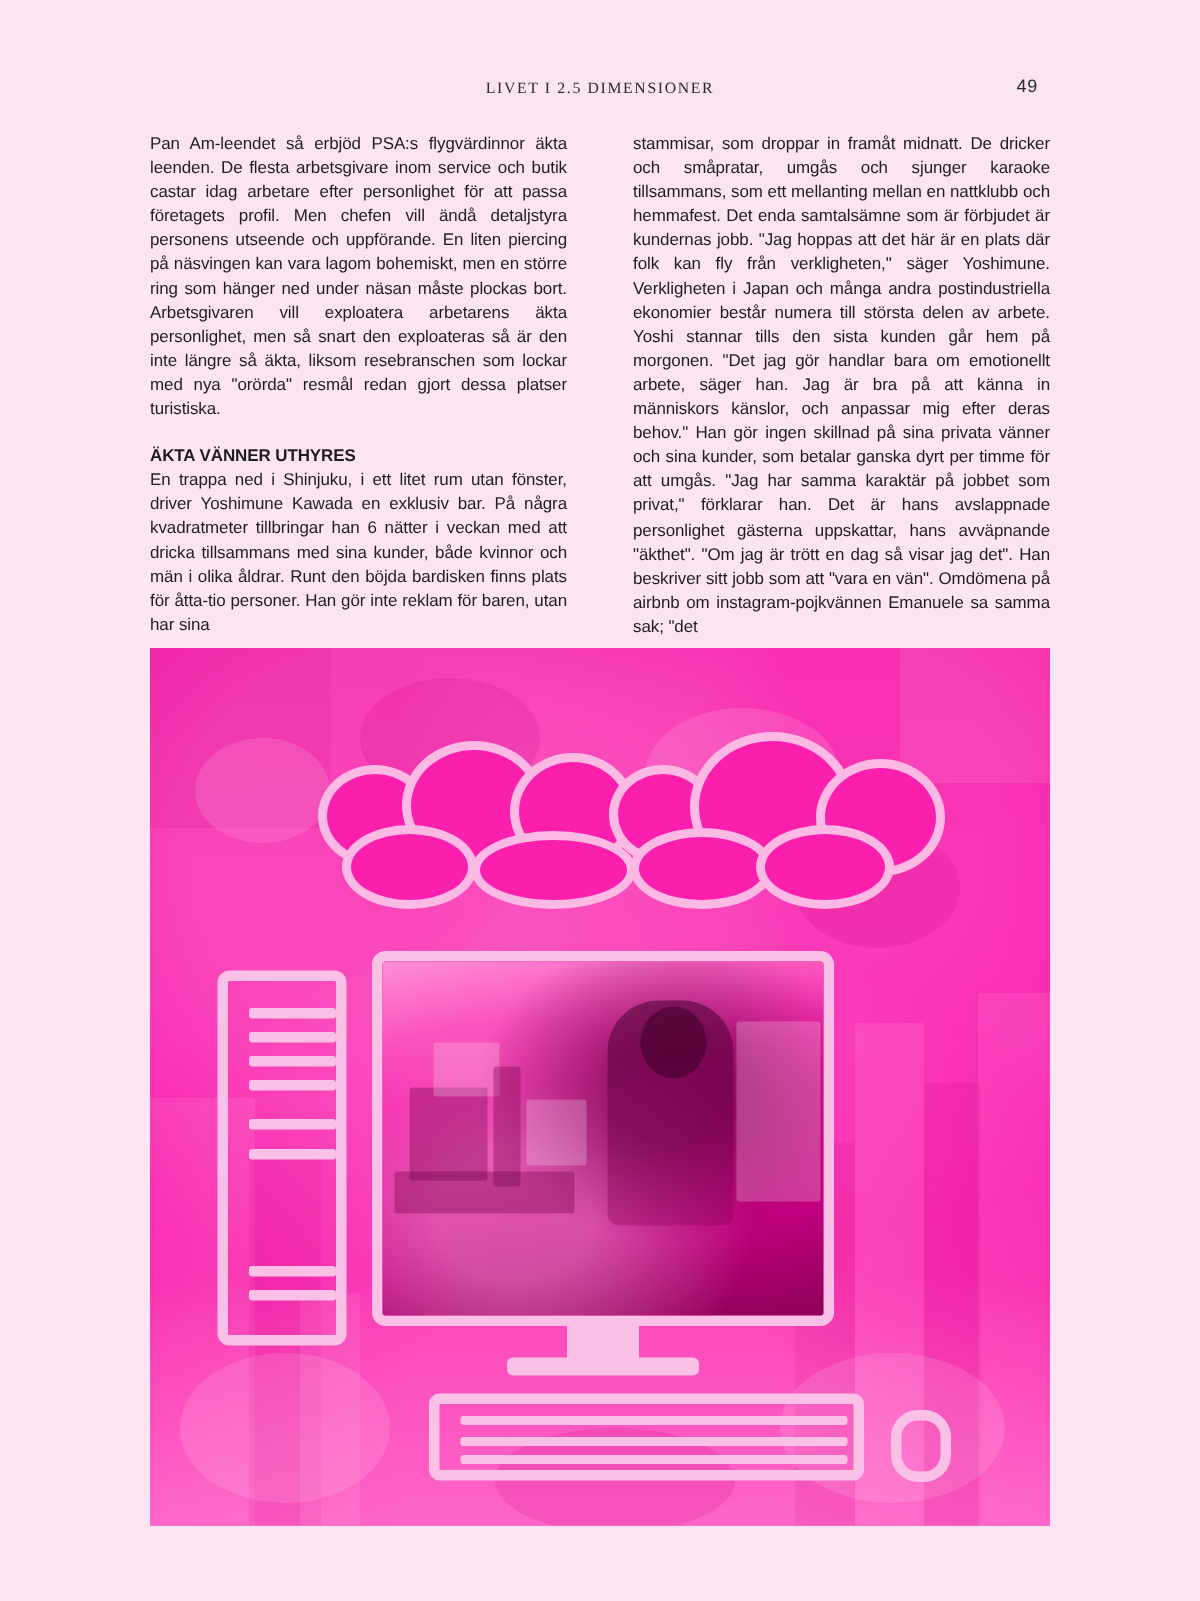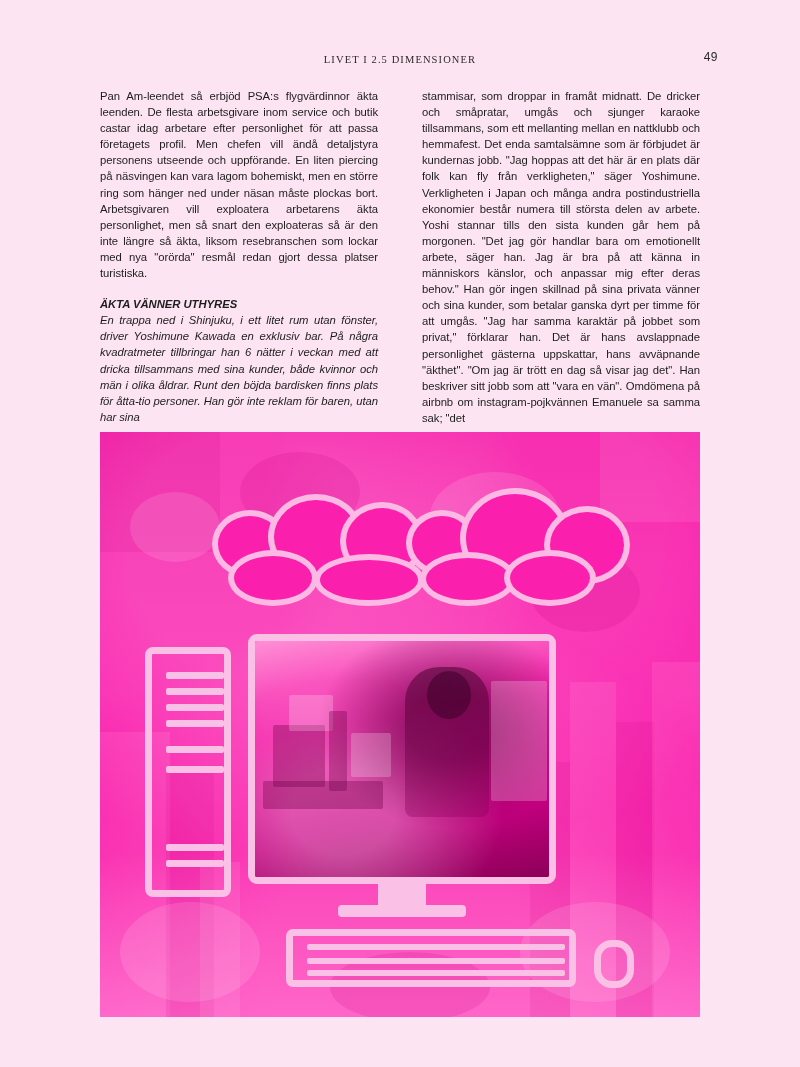--- a/index.html
+++ b/index.html
@@ -35,21 +35,21 @@
     font-size: 10.5px;
     letter-spacing: 1.1px;
     color: #2a2a2a;
     text-transform: uppercase;
     white-space: nowrap;
     text-align: center;
   }
   .folio {
     position: absolute;
     top: 50px;
-    right: 82px;
+    right: 108px;
     font-family: "Liberation Sans", sans-serif;
     font-size: 12px;
     color: #2a2a2a;
     letter-spacing: 0.5px;
   }
   .columns {
     position: absolute;
     top: 88px;
     left: 100px;
     width: 600px;
@@ -65,21 +65,20 @@
     font-size: 11.3px;
     line-height: 16.1px;
     color: #1d1d1d;
     text-align: justify;
     text-justify: inter-word;
     hyphens: manual;
     letter-spacing: -0.05px;
   }
   .col p + p {
     margin-top: 0;
-    font-style: italic;
   }
   .subhead {
     margin: 0;
     padding-top: 15px;
     font-family: "Liberation Sans", sans-serif;
     font-weight: bold;
     font-size: 11.3px;
     line-height: 16.1px;
     color: #1d1d1d;
     letter-spacing: 0.2px;

